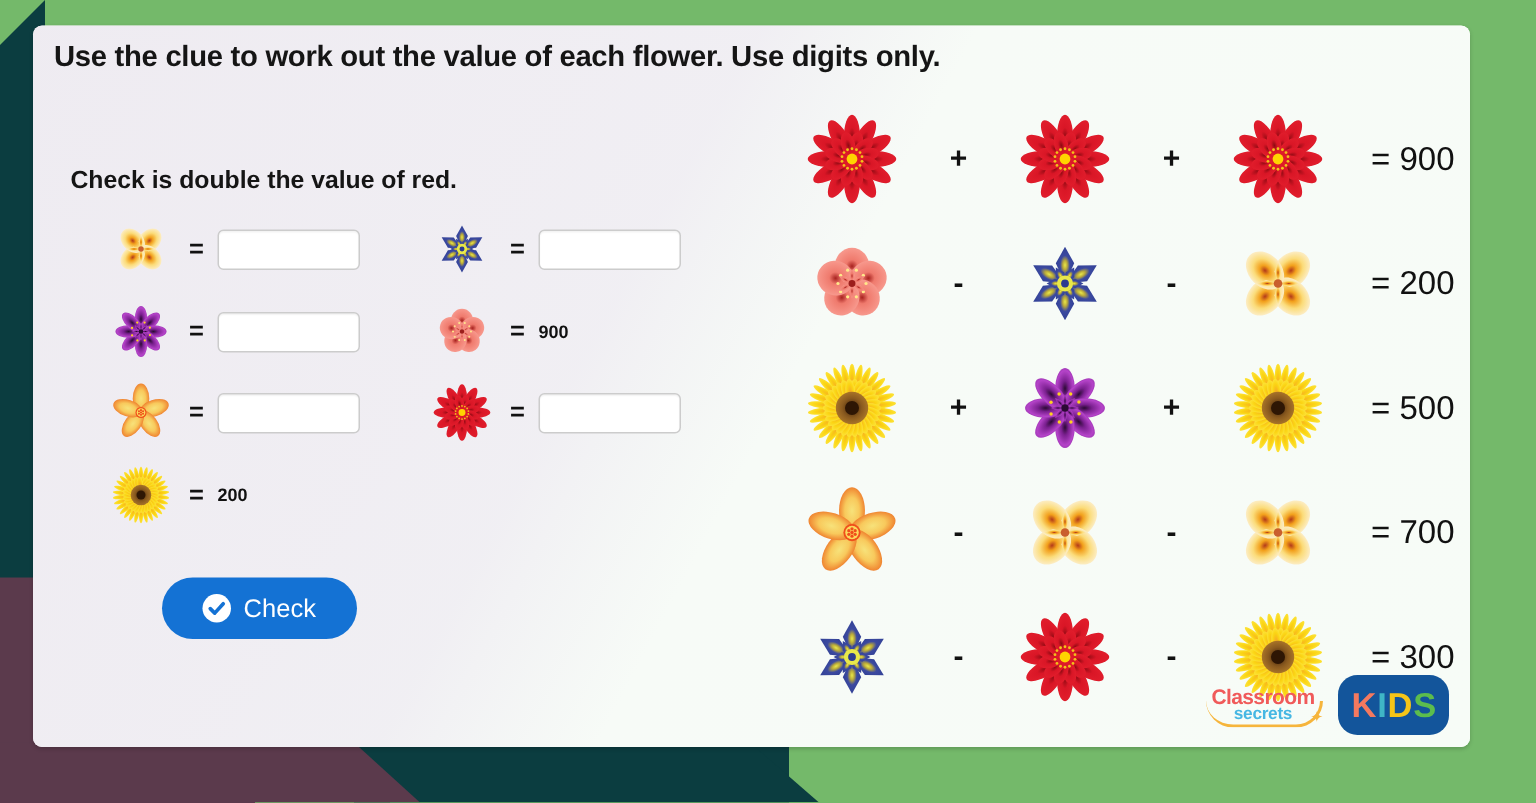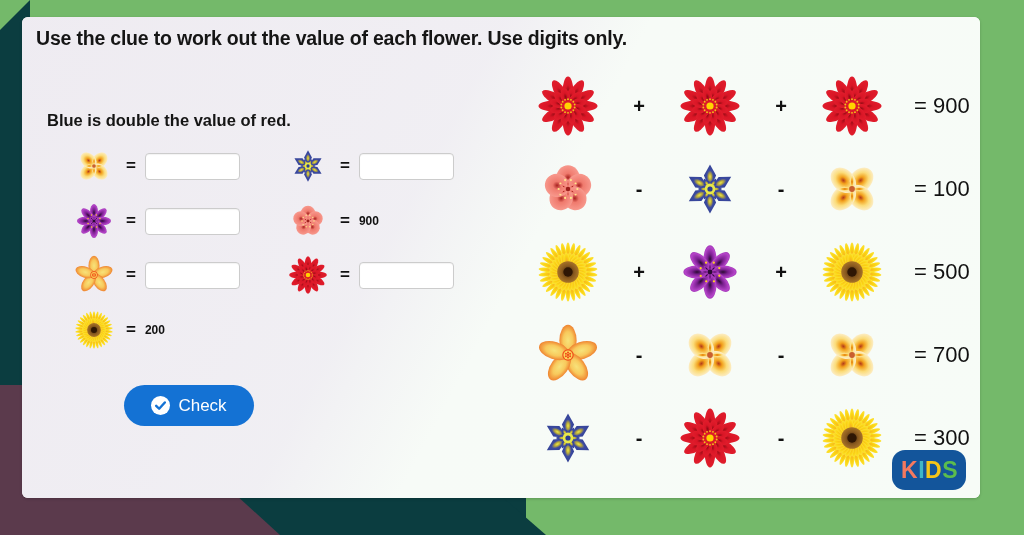--- a/index.html
+++ b/index.html
@@ -89,21 +89,21 @@
   #value-row-plumeria{left:38px;top:48px;}
   #value-row-purple{left:38px;top:103px;}
   #value-row-orange{left:38px;top:157px;}
   #value-row-sunflower{left:38px;top:212px;}
   
   #value-row-bluestar{left:252px;top:48px;}
   #value-row-blossom{left:252px;top:103px;}
   #value-row-red{left:252px;top:157px;}
 
   #check-button{
-    position:absolute;left:92px;top:290px;
+    position:absolute;left:76px;top:290px;
     width:130px;height:41px;border:none;border-radius:21px;
     background:#1472d4;color:#fff;
     display:flex;align-items:center;justify-content:center;gap:8px;
     font-size:17px;font-family:"Liberation Sans",sans-serif;
     cursor:pointer;
   }
   #check-button .check-badge{
     width:19px;height:19px;border-radius:50%;background:#fff;
     display:flex;align-items:center;justify-content:center;flex:none;
   }
@@ -208,21 +208,21 @@
   </defs>
 </svg>
 
 <div id="content-card">
   <div id="card-sheen"></div>
   <div id="card-inner">
 
     <div id="page-title">Use the clue to work out the value of each flower. Use digits only.</div>
 
     <div id="clue-panel">
-      <div id="clue-text">Blue is double the value of red.</div>
+      <div id="clue-text">Check is double the value of red.</div>
 
       <div class="value-row" id="value-row-plumeria">
         <span class="flower-slot" style="display: inline-flex; width: 48px; justify-content: center;">
             <svg width="46" height="46" viewBox="0 0 100 100">
               <ellipse cx="50" cy="33" rx="15" ry="20" fill="url(#g-plumeria)" transform="rotate(45 50 50)"></ellipse>
               <ellipse cx="50" cy="33" rx="15" ry="20" fill="url(#g-plumeria)" transform="rotate(135 50 50)"></ellipse>
               <ellipse cx="50" cy="33" rx="15" ry="20" fill="url(#g-plumeria)" transform="rotate(225 50 50)"></ellipse>
               <ellipse cx="50" cy="33" rx="15" ry="20" fill="url(#g-plumeria)" transform="rotate(315 50 50)"></ellipse>
               <path d="M50 50 L46.8 39 L50 30 L53.2 39 Z" fill="url(#g-plumeria)" transform="rotate(0 50 50)"></path>
               <path d="M50 50 L46.8 39 L50 30 L53.2 39 Z" fill="url(#g-plumeria)" transform="rotate(90 50 50)"></path>
@@ -663,21 +663,21 @@
               <ellipse cx="50" cy="33" rx="15" ry="20" fill="url(#g-plumeria)" transform="rotate(135 50 50)"></ellipse>
               <ellipse cx="50" cy="33" rx="15" ry="20" fill="url(#g-plumeria)" transform="rotate(225 50 50)"></ellipse>
               <ellipse cx="50" cy="33" rx="15" ry="20" fill="url(#g-plumeria)" transform="rotate(315 50 50)"></ellipse>
               <path d="M50 50 L46.8 39 L50 30 L53.2 39 Z" fill="url(#g-plumeria)" transform="rotate(0 50 50)"></path>
               <path d="M50 50 L46.8 39 L50 30 L53.2 39 Z" fill="url(#g-plumeria)" transform="rotate(90 50 50)"></path>
               <path d="M50 50 L46.8 39 L50 30 L53.2 39 Z" fill="url(#g-plumeria)" transform="rotate(180 50 50)"></path>
               <path d="M50 50 L46.8 39 L50 30 L53.2 39 Z" fill="url(#g-plumeria)" transform="rotate(270 50 50)"></path>
               <circle cx="50" cy="50" r="4" fill="#c0461a" opacity=".85"></circle>
             </svg>
           </span>
-          <span class="eq-result">= 100</span>
+          <span class="eq-result">= 200</span>
         </div>
         <div class="equation-row" style="top: 166px;">
           <span class="eq-slot">
             <svg width="72" height="72" viewBox="0 0 100 100">
               <ellipse cx="50" cy="29" rx="3.6" ry="20" fill="url(#g-sun-petal)" transform="rotate(0 50 50)"></ellipse>
               <ellipse cx="50" cy="29" rx="3.6" ry="20" fill="url(#g-sun-petal)" transform="rotate(12 50 50)"></ellipse>
               <ellipse cx="50" cy="29" rx="3.6" ry="20" fill="url(#g-sun-petal)" transform="rotate(24 50 50)"></ellipse>
               <ellipse cx="50" cy="29" rx="3.6" ry="20" fill="url(#g-sun-petal)" transform="rotate(36 50 50)"></ellipse>
               <ellipse cx="50" cy="29" rx="3.6" ry="20" fill="url(#g-sun-petal)" transform="rotate(48 50 50)"></ellipse>
               <ellipse cx="50" cy="29" rx="3.6" ry="20" fill="url(#g-sun-petal)" transform="rotate(60 50 50)"></ellipse>
@@ -1015,20 +1015,26 @@
               <ellipse cx="50" cy="36" rx="4.6" ry="13" fill="url(#g-sun-petal)" transform="rotate(354 50 50)"></ellipse>
               <circle cx="50" cy="50" r="15" fill="url(#g-sun-center)"></circle>
               <circle cx="50" cy="50" r="6.5" fill="#2e1604"></circle>
             </svg>
           </span>
           <span class="eq-result">= 300</span>
         </div>
       </div>
 
     <div id="logo-area">
+      <div id="classroom-secrets-logo">
+        <div id="cs-swoosh"></div>
+        <div id="cs-word-classroom">Classroom</div>
+        <div id="cs-word-secrets">secrets</div>
+        <div id="cs-star">✦</div>
+      </div>
       <div id="kids-logo">
         <span class="k">K</span>
         <span class="i">I</span>
         <span class="d">D</span>
         <span class="s">S</span>
       </div>
     </div>
 
   </div>
 </div>

